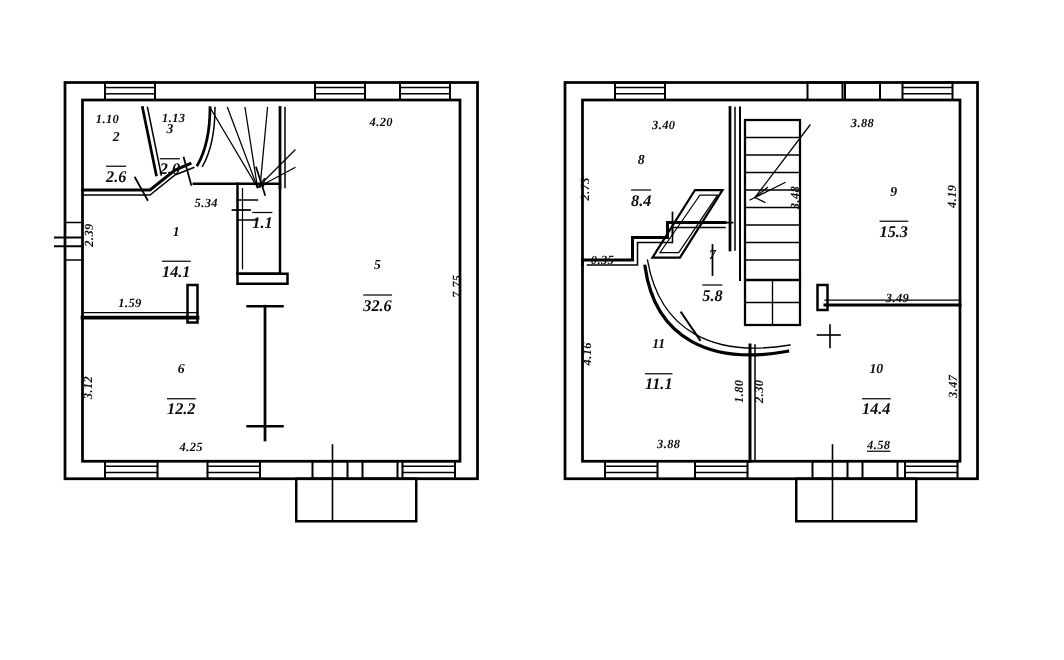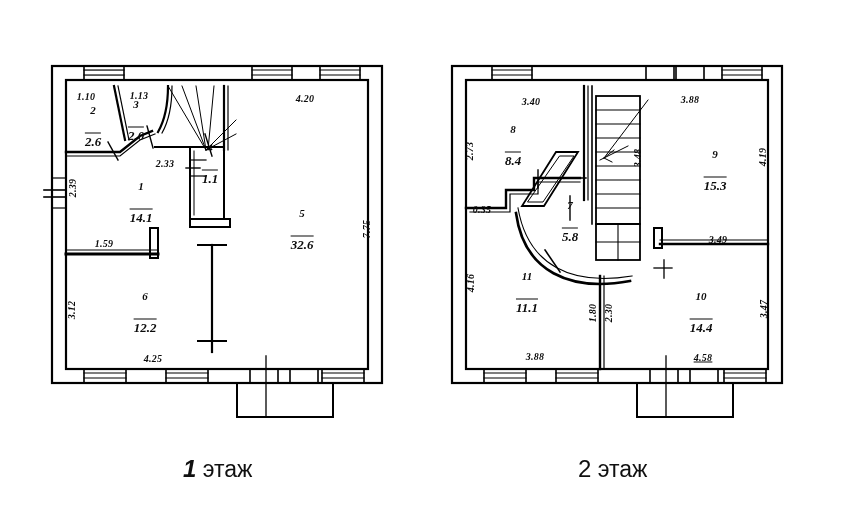--- a/index.html
+++ b/index.html
@@ -237,21 +237,21 @@
         <span class="n">5</span>
         <span class="a">32.6</span>
       </div>
       <div class="roomlbl" style="left: 145px; top: 312px;">
         <span class="n">6</span>
         <span class="a">12.2</span>
       </div>
       <div class="dim" style="left: 86px; top: 96px; text-align: center;">1.10</div>
       <div class="dim" style="left: 139px; top: 95px; text-align: right;">1.13</div>
       <div class="dim" style="left: 305px; top: 98px;">4.20</div>
-      <div class="dim" style="left: 165px; top: 163px;">2.33</div>
+      <div class="dim" style="left: 165px; top: 163px;">5.34</div>
       <div class="dim v" style="left: 72px; top: 188px;">2.39</div>
       <div class="dim" style="left: 104px; top: 243px;">1.59</div>
       <div class="dim v" style="left: 71px; top: 310px;">3.12</div>
       <div class="dim" style="left: 136px; top: 358px; margin-left: 17px;">4.25</div>
       <div class="dim v" style="left: 366px; top: 229px;">7.75</div>
       <div class="roomlbl" style="left: 570px; top: 221px;">
         <span class="n">7</span>
         <span class="a">5.8</span>
       </div>
       <div class="roomlbl" style="left: 513px; top: 145px;">
@@ -278,22 +278,14 @@
       <div class="dim" style="left: 482px; top: 209px;">0.35</div>
       <div class="dim" style="left: 718px; top: 239px;">3.49</div>
       <div class="dim v" style="left: 470px; top: 283px;">4.16</div>
       <div class="dim v" style="left: 592px; top: 313px;">1.80</div>
       <div class="dim v" style="left: 608px; top: 313px;">2.30</div>
       <div class="dim v" style="left: 763px; top: 309px;">3.47</div>
       <div class="dim" style="left: 535px; top: 356px;">3.88</div>
       <div class="dim" style="left: 703px; top: 357px; text-decoration: underline;">4.58</div>
     </div>
 
-  <div class="caption" id="cap1">
-    <span class="num">1</span>
-    <span class="word">этаж</span>
-  </div>
-  <div class="caption" id="cap2">
-    <span class="num" style="font-weight:normal;font-style:normal;">2</span>
-    <span class="word">этаж</span>
-  </div>
 
 </div>
 
 </body></html>

